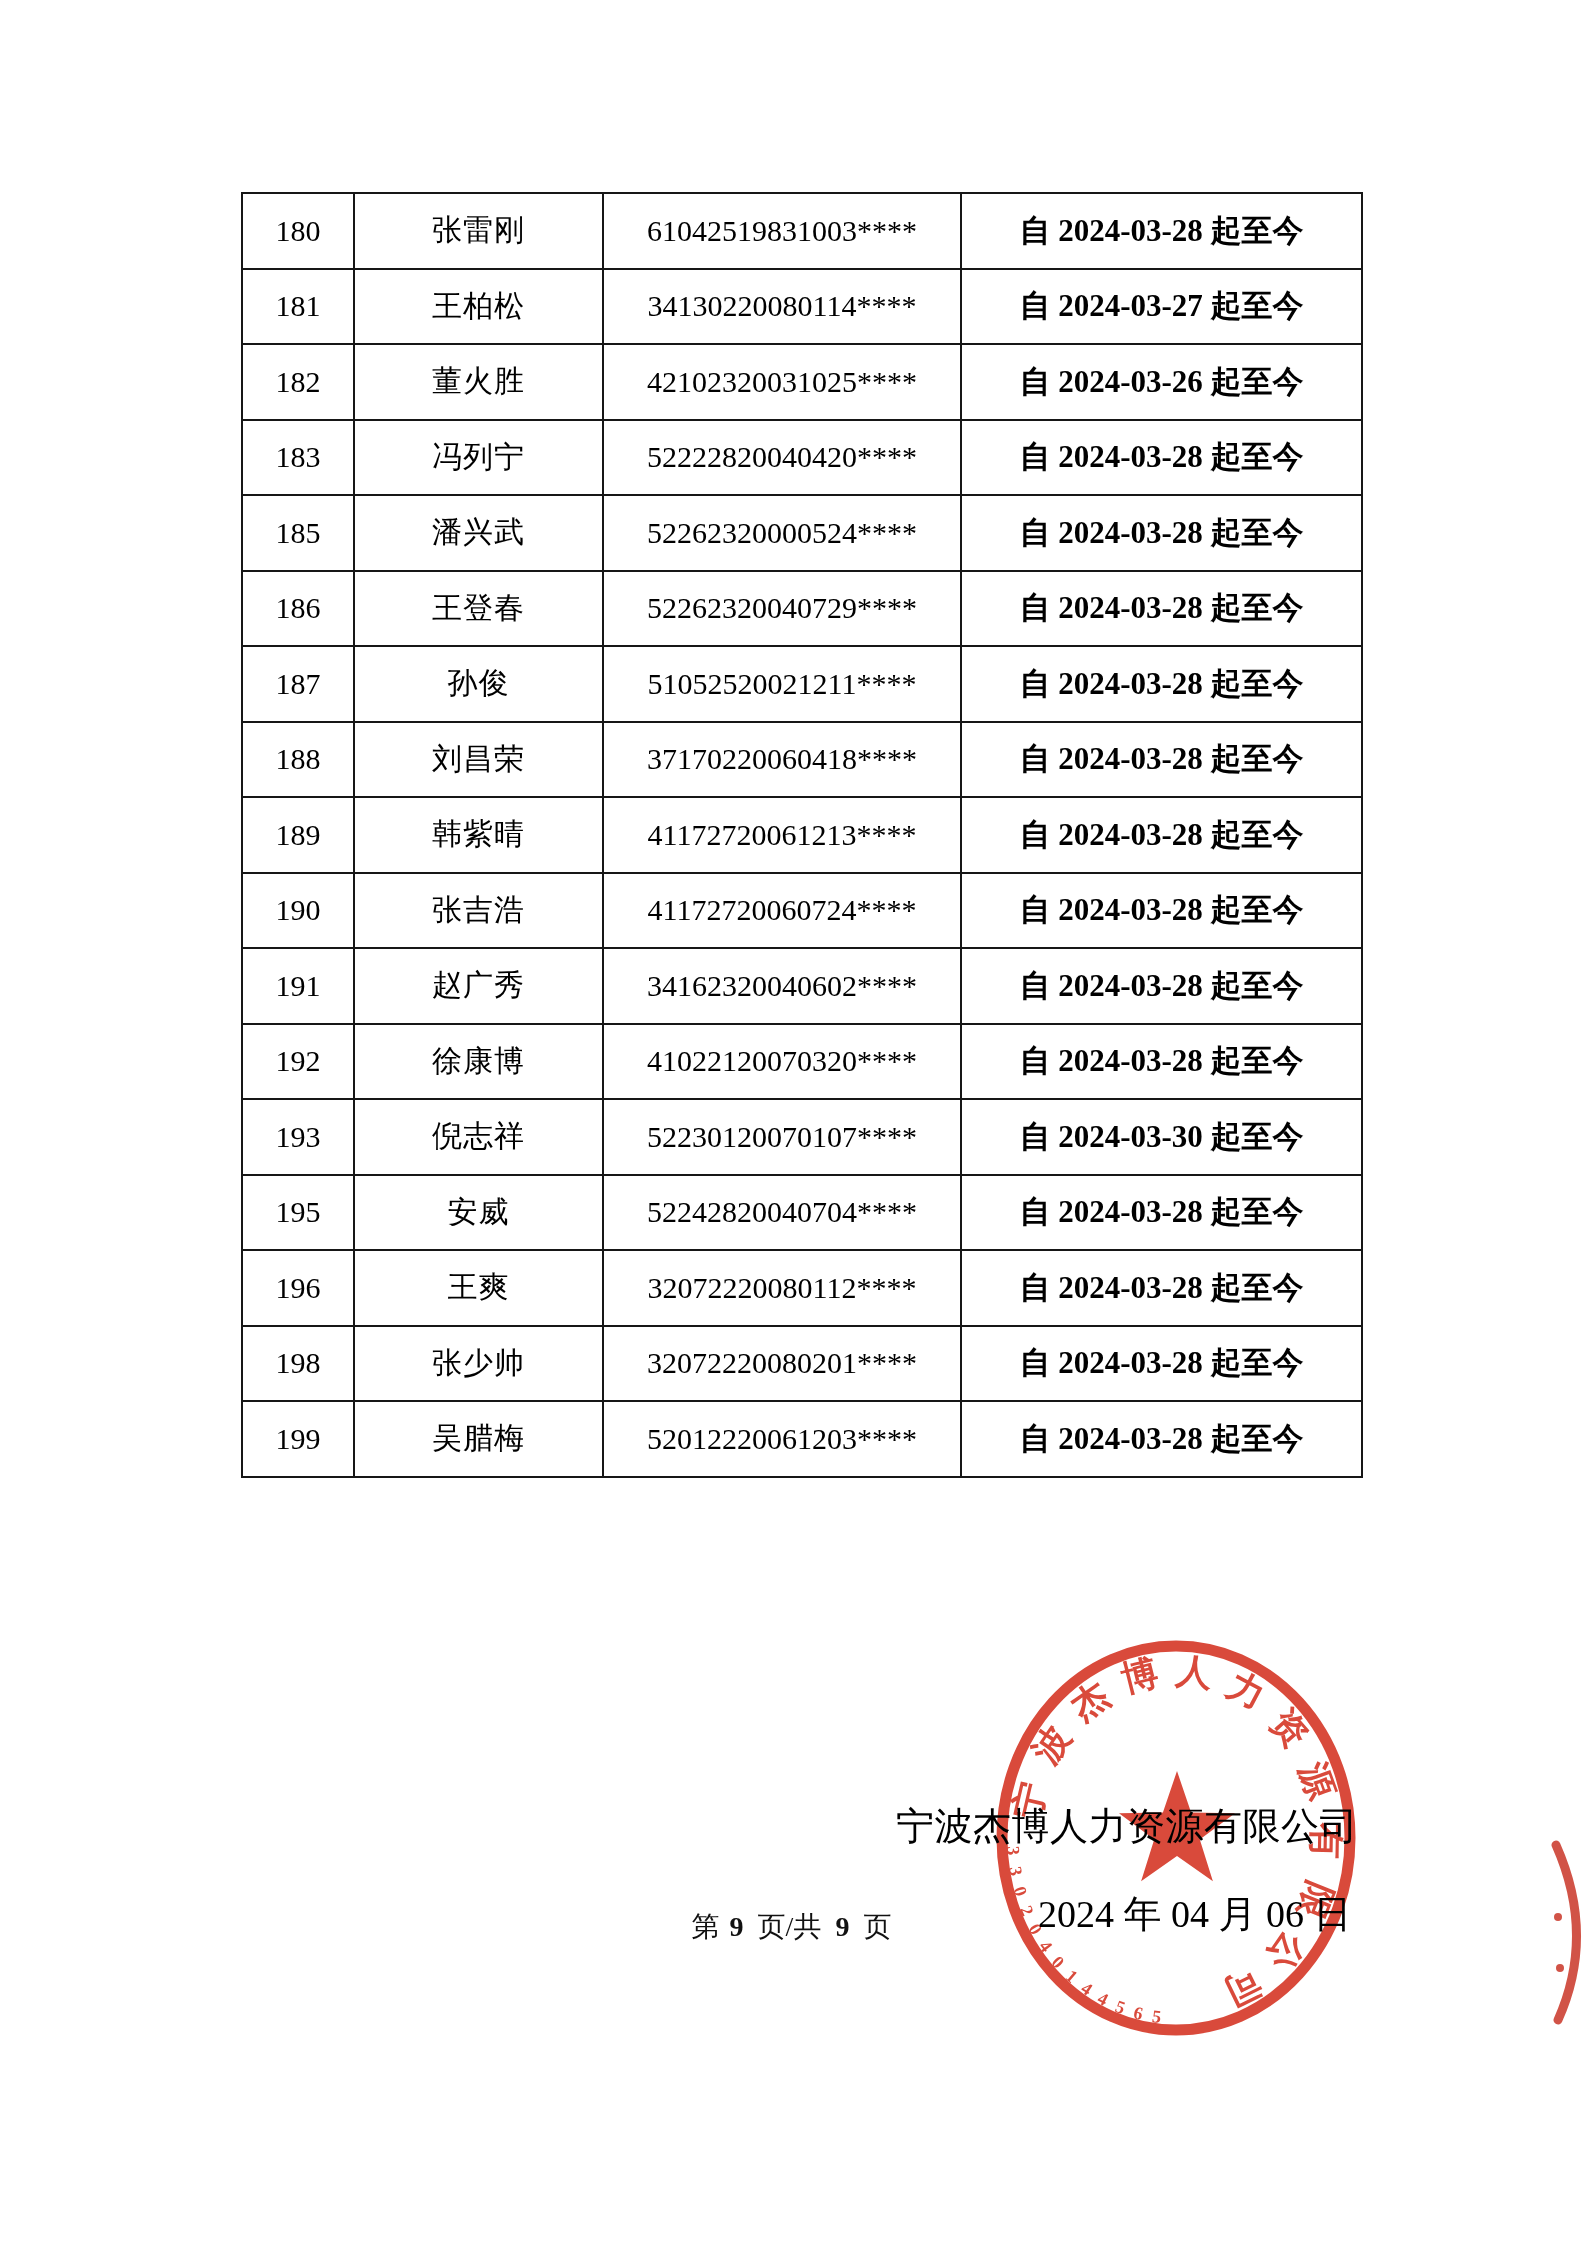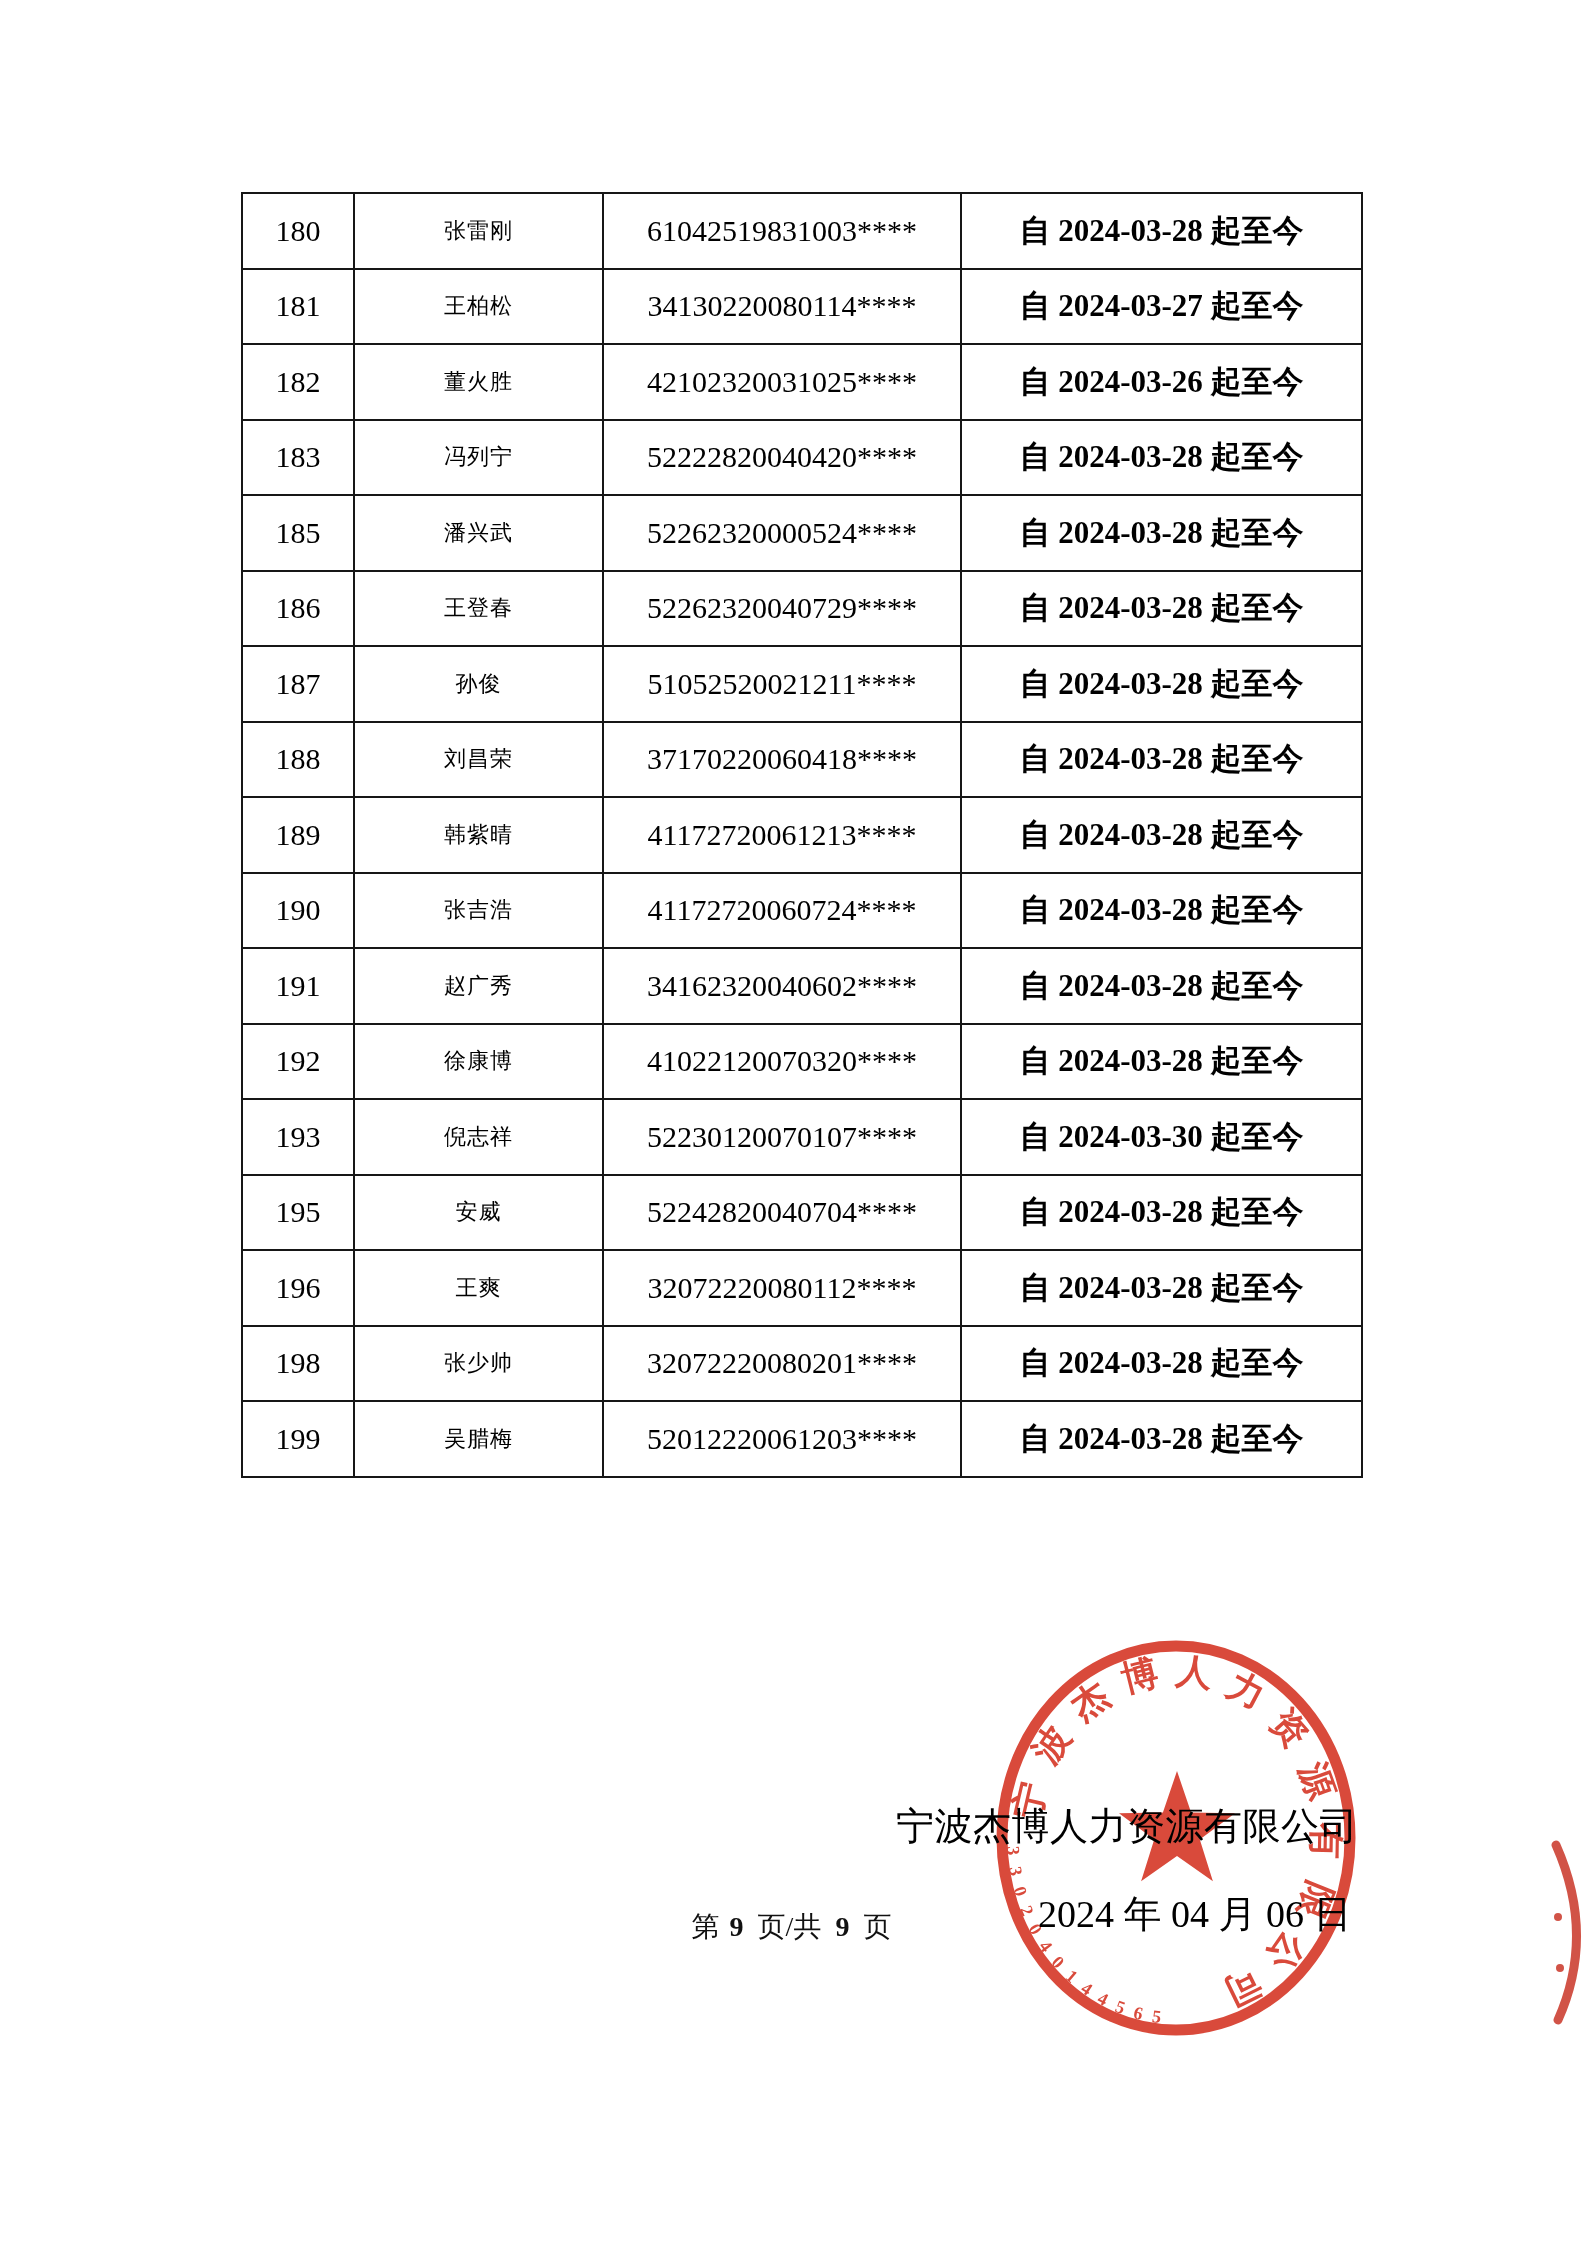--- a/index.html
+++ b/index.html
@@ -20,21 +20,21 @@
   table.roster td{
     border:2.5px solid #161616;
     text-align:center;
     vertical-align:middle;
     padding:0;
     white-space:nowrap;
     overflow:hidden;
   }
   table.roster tr{height:75.5px;}
   td.c-no{font-size:30px;}
-  td.c-name{font-size:22px;letter-spacing:1px;}
+  td.c-name{font-size:30px;letter-spacing:1px;}
   td.c-id{font-size:30px;border-radius:31px;}
   td.c-period{font-size:31px;font-weight:bold;}
   .company-line{
     position:absolute;left:896px;top:1806px;
     font-size:38px;line-height:40px;letter-spacing:0.5px;
     white-space:nowrap;
   }
   .date-line{
     position:absolute;left:1038px;top:1893px;
     font-size:38px;line-height:42px;

